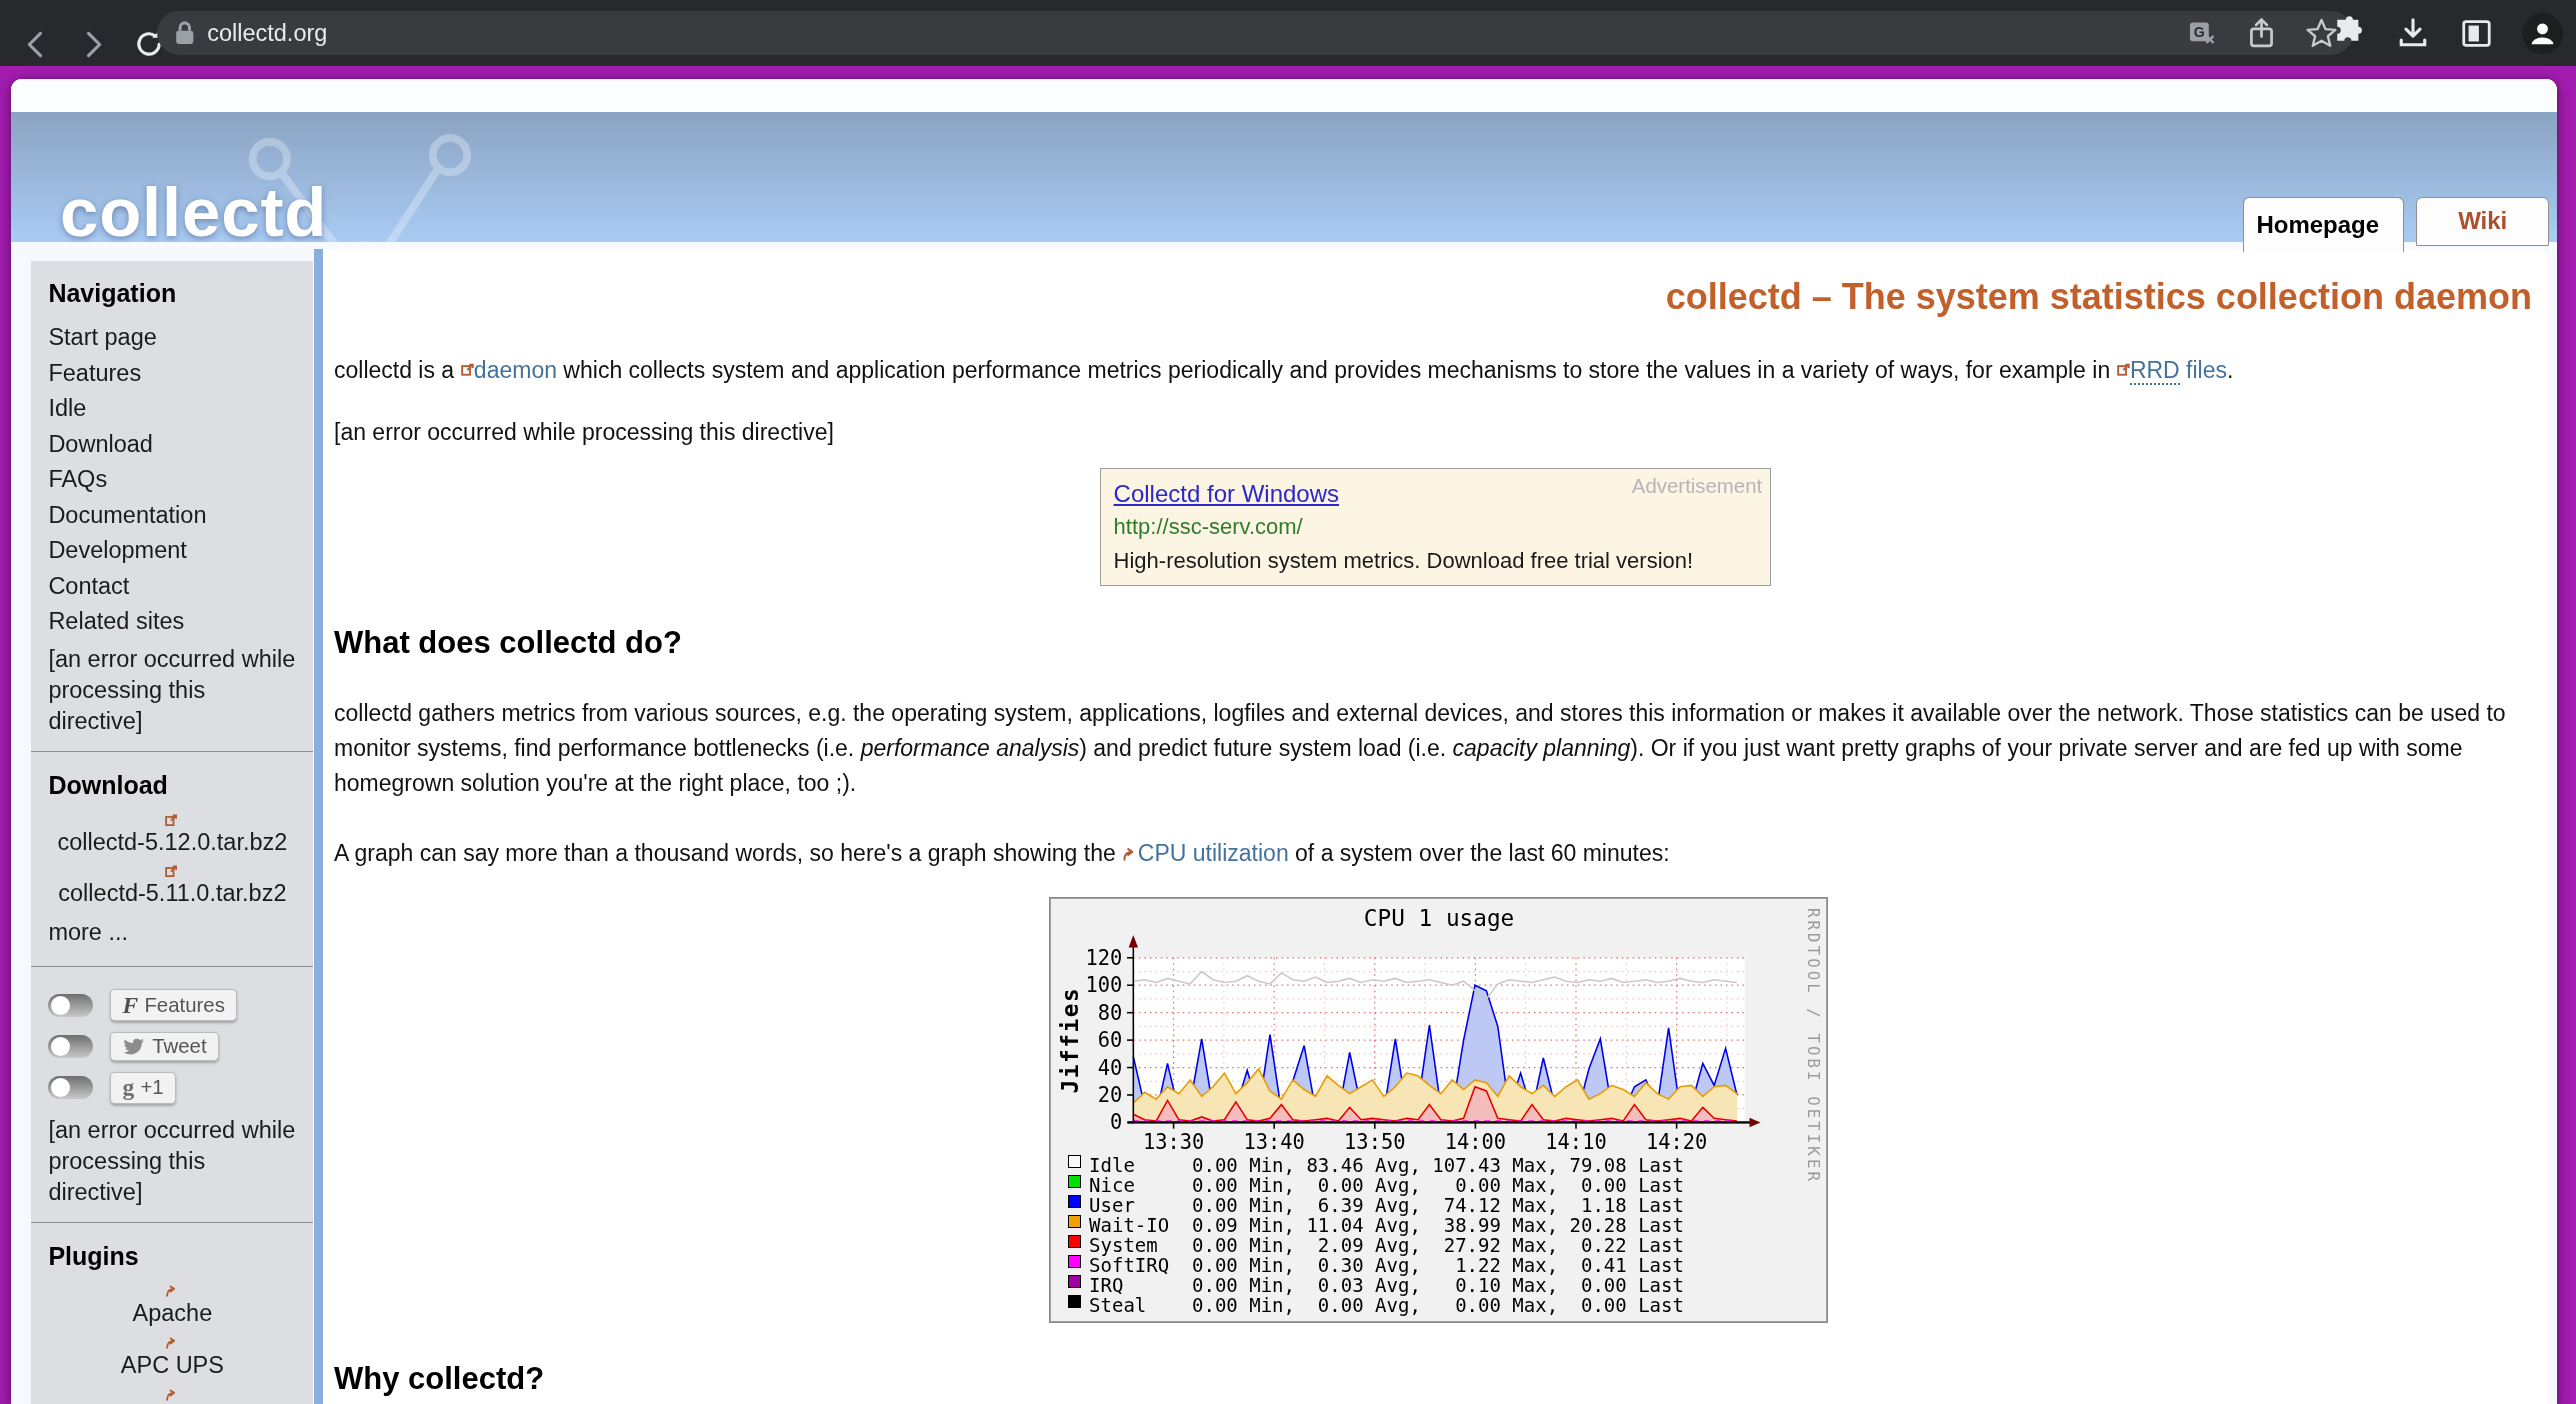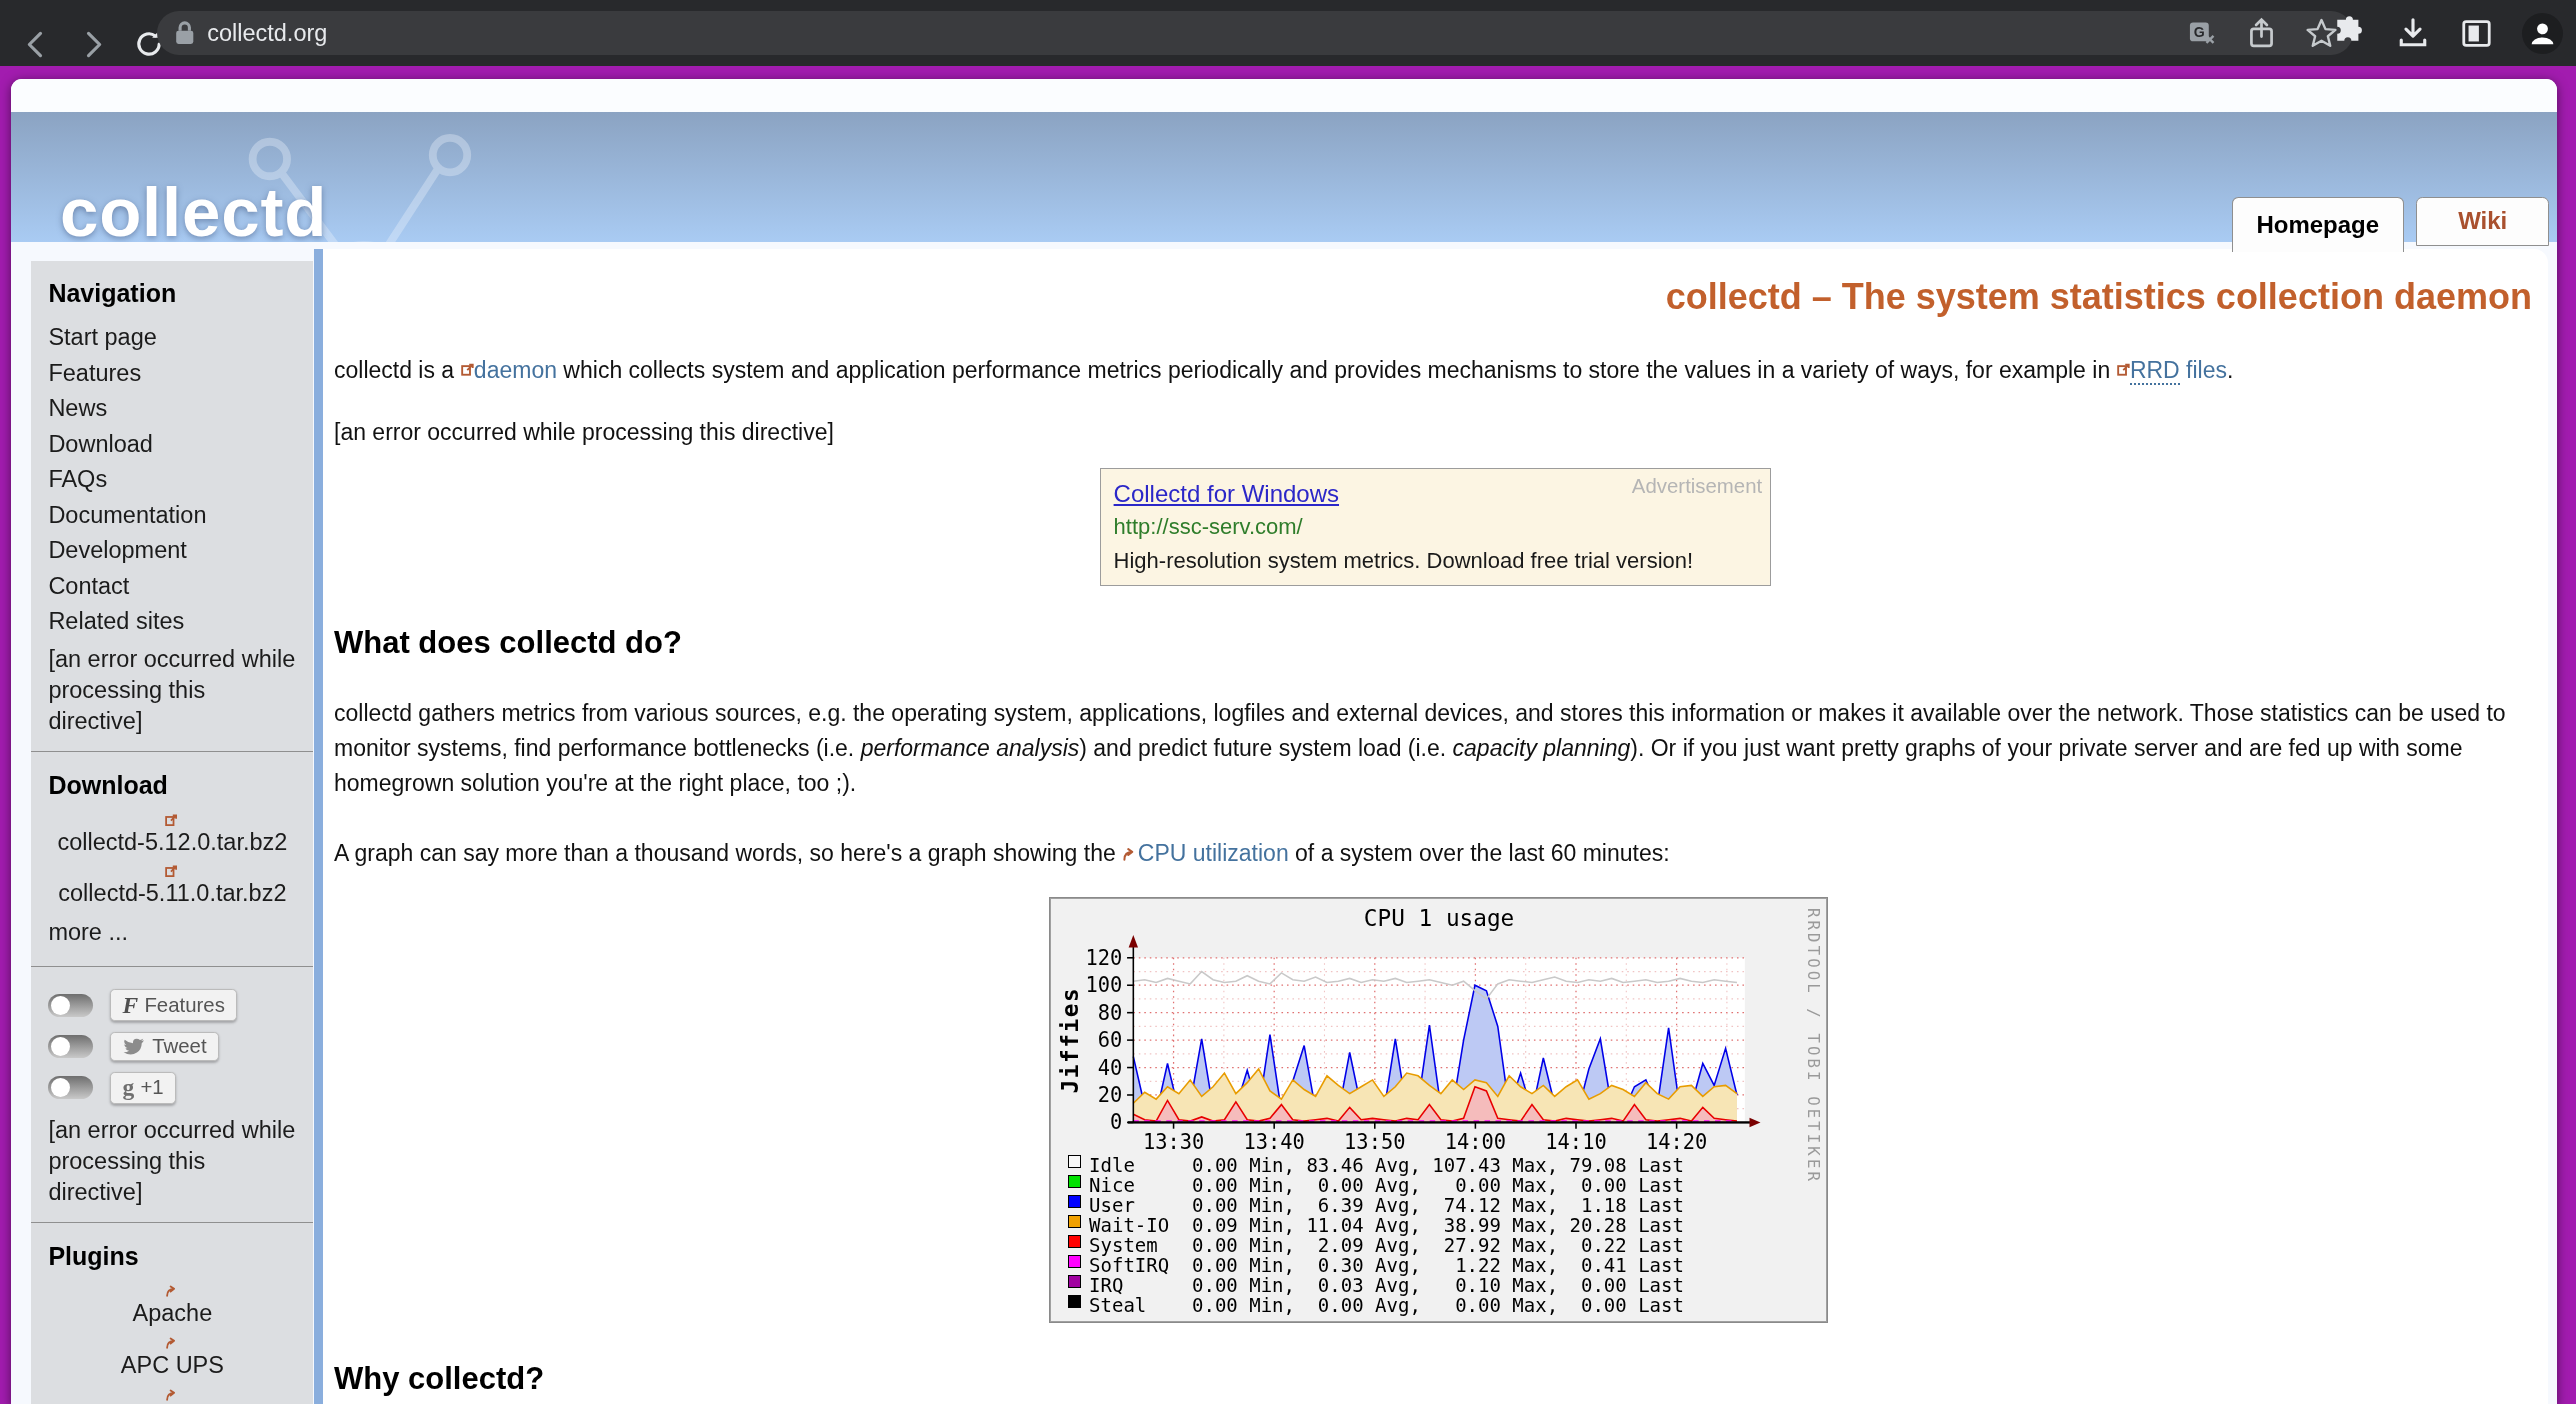--- a/index.html
+++ b/index.html
@@ -22,21 +22,21 @@
   .topband{position:absolute;left:0;top:0;width:100%;height:33px;background:#fbfdff;}
   .banner{position:absolute;left:0;top:33px;width:100%;height:130px;
     background:linear-gradient(#8ba3c2,#a9cbf3);}
   .logo{position:absolute;left:49px;top:61px;color:#fff;font-size:69px;font-weight:bold;
     letter-spacing:0.8px;text-shadow:0 2.4px 6.3px rgba(60,80,120,.55);}
   .molecule{position:absolute;left:94px;top:0px;pointer-events:none;opacity:.35;}
   .tabs{position:absolute;top:118px;right:7.8px;display:flex;gap:12.6px;z-index:5;}
   .tab{height:49px;background:#fdfdfd;border:1.6px solid #8f8f8f;border-radius:6.3px 6.3px 0 0;
     font-size:24px;font-weight:bold;display:flex;align-items:center;justify-content:center;
     padding:0 23.5px;min-width:133px;}
-  .tab.active{height:55px;border-bottom:none;color:#000;}
+  .tab.active{height:55px;border-bottom:none;color:#000;padding-left:12px;}
   .tab.wiki{color:#a9502e;}
   .pagebody{position:absolute;left:0;top:163px;width:100%;bottom:0;background:#f6f9fe;}
   .bluestrip{position:absolute;left:303px;top:7.8px;width:9.4px;bottom:0;background:#8aaedd;}
   
   .sidebar{position:absolute;left:20.4px;top:19px;width:282px;bottom:0;background:#dcdee1;
     font-size:23.5px;color:#1b1b1b;}
   .side-section{padding:11px 17px 14px 17px;border-bottom:1.6px solid #8f8f8f;}
   .side-title{font-weight:bold;font-size:25px;margin:7.8px 0 14px 0;color:#000;}
   .sideitem{margin:5.5px 0;line-height:30px;cursor:pointer;}
   .side-error{margin-top:7.8px;line-height:31px;}
@@ -163,21 +163,21 @@
 
     <div class="pagebody">
       <div class="bluestrip"></div>
 
       <div class="sidebar">
         <div class="side-section">
           <div class="side-title">Navigation</div>
           <div id="nav-links">
               <div class="sideitem">Start page</div>
               <div class="sideitem">Features</div>
-              <div class="sideitem">News</div>
+              <div class="sideitem">Idle</div>
               <div class="sideitem">Download</div>
               <div class="sideitem">FAQs</div>
               <div class="sideitem">Documentation</div>
               <div class="sideitem">Development</div>
               <div class="sideitem">Contact</div>
               <div class="sideitem">Related sites</div>
             </div>
           <div class="side-error">[an error occurred while processing this directive]</div>
         </div>
         <div class="side-section">

